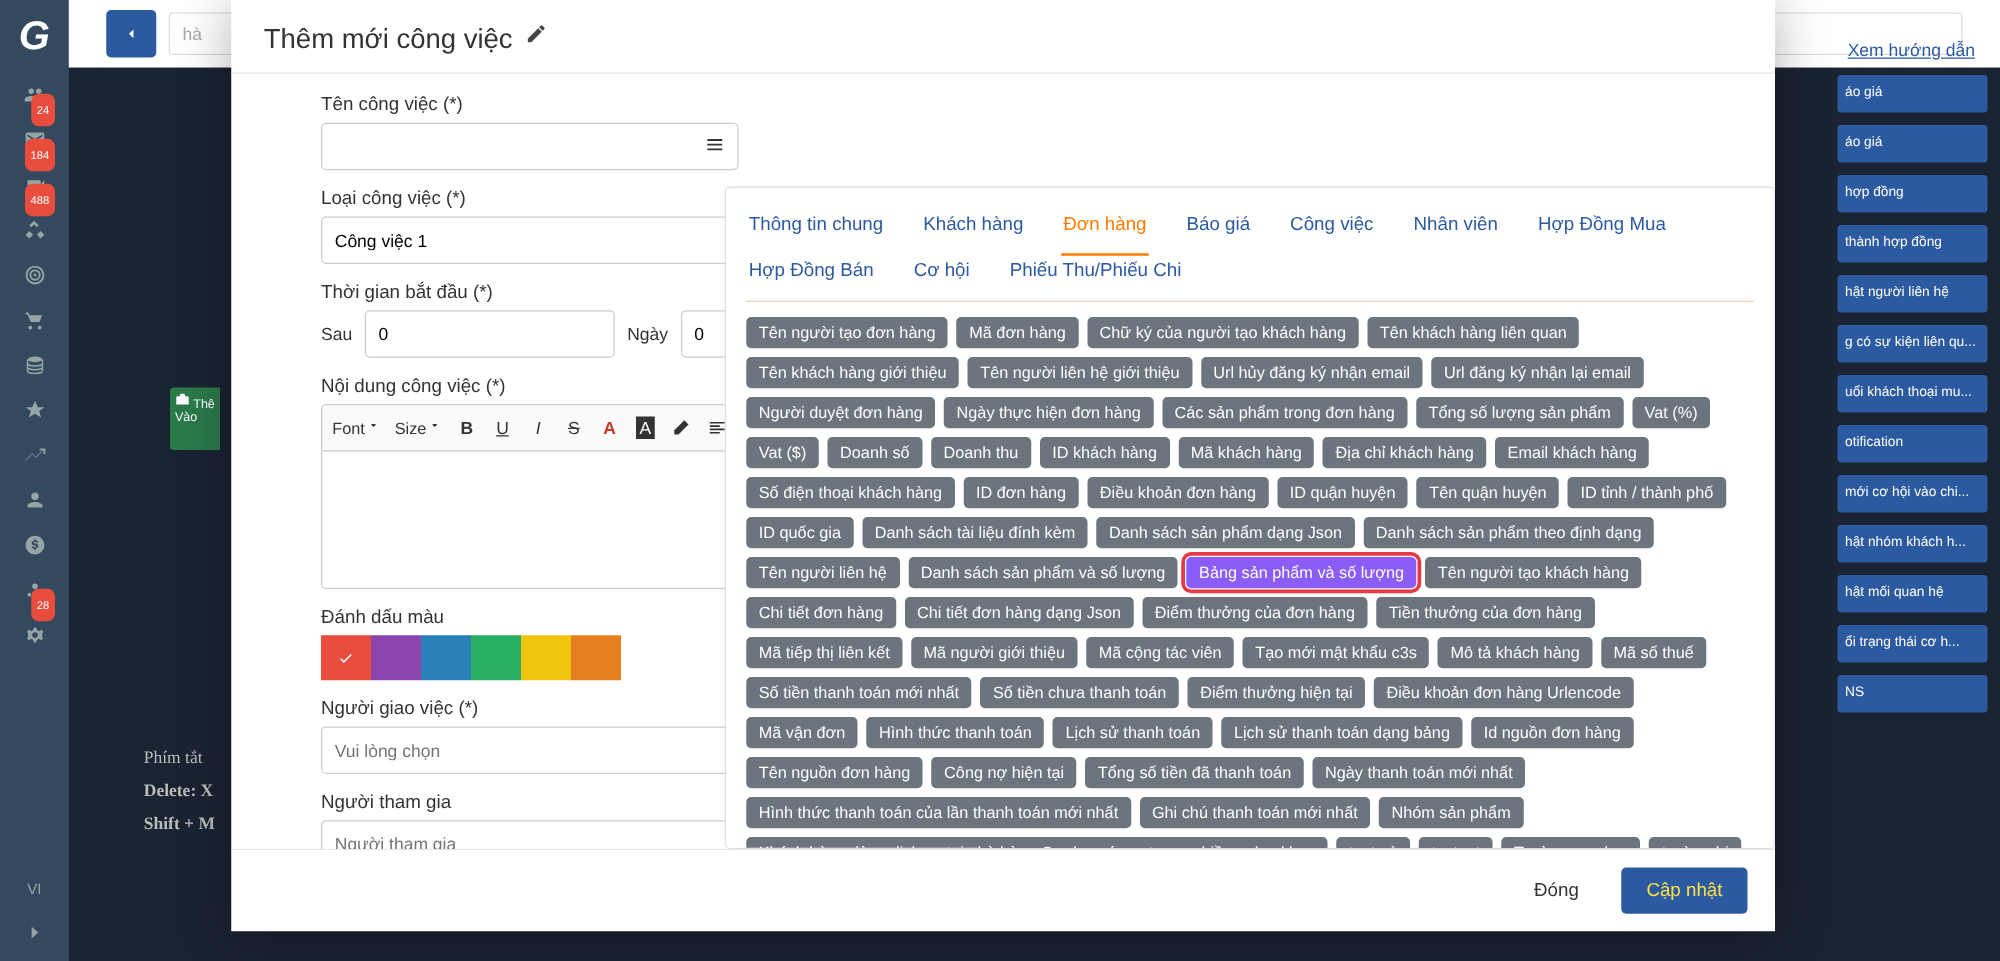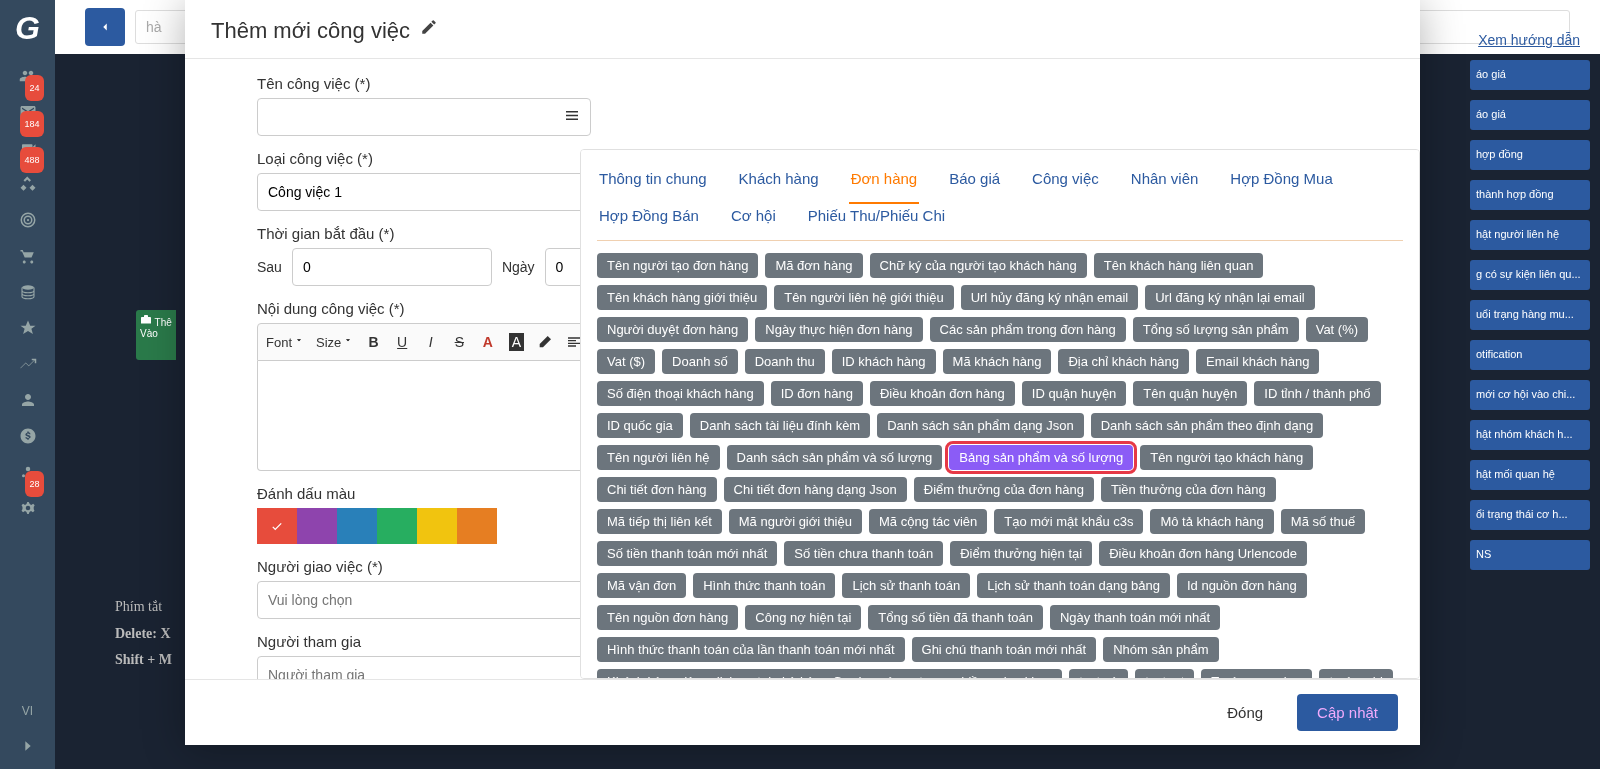--- a/index.html
+++ b/index.html
@@ -56,21 +56,21 @@
 .tab { color: #2c5aa0; font-size: 15px; padding: 8px 2px; cursor: pointer; }
 .tab.active { color: #ff7a00; border-bottom: 2px solid #ff7a00; margin-bottom: -9px; }
 
 .tags { display: flex; flex-wrap: wrap; gap: 7px; }
 .tag { background: #6c757d; color: #fff; font-size: 13px; padding: 5px 10px; border-radius: 4px; cursor: pointer; white-space: nowrap; }
 .tag.highlight { background: #8b5cf6; outline: 3px solid #e63946; outline-offset: 1px; }
 
 .modal-footer { padding: 14px 22px; display: flex; justify-content: flex-end; gap: 14px; border-top: 1px solid #e5e5e5; }
 .btn { padding: 10px 20px; border-radius: 4px; font-size: 15px; cursor: pointer; border: none; }
 .btn-secondary { background: #fff; color: #333; }
-.btn-primary { background: #2c5aa0; color: #f0abfc; }
+.btn-primary { background: #2c5aa0; color: #fde047; }
 
 .song-float { position: absolute; left: 136px; top: 310px; width: 40px; height: 50px; background: #2a7a4a; border-radius: 3px 0 0 3px; z-index: 5; color: #fff; font-size: 10px; padding: 4px; overflow: hidden; }
 </style>
 </head>
 <body>
 
 <div class="left-rail">
   <div class="logo">G</div>
   <div class="rail-icon">
       <svg viewBox="0 0 24 24">
@@ -168,21 +168,21 @@
     <div><b>Delete: X</b></div>
     <div><b>Shift + M</b></div>
   </div>
   <div class="bg-right-cards" id="bg-right-cards">
       <div class="bg-right-card">áo giá</div>
       <div class="bg-right-card">áo giá</div>
       <div class="bg-right-card">hợp đồng</div>
       <div class="bg-right-card">thành hợp đồng</div>
       <div class="bg-right-card">hật người liên hệ</div>
       <div class="bg-right-card">g có sự kiện liên qu...</div>
-      <div class="bg-right-card">uổi trạng hàng mu...</div>
+      <div class="bg-right-card">uổi khách thoại mu...</div>
       <div class="bg-right-card">otification</div>
       <div class="bg-right-card">mới cơ hội vào chi...</div>
       <div class="bg-right-card">hật nhóm khách h...</div>
       <div class="bg-right-card">hật mối quan hệ</div>
       <div class="bg-right-card">ổi trạng thái cơ h...</div>
       <div class="bg-right-card">NS</div>
     </div>
 </div>
 
 <div class="song-float">

